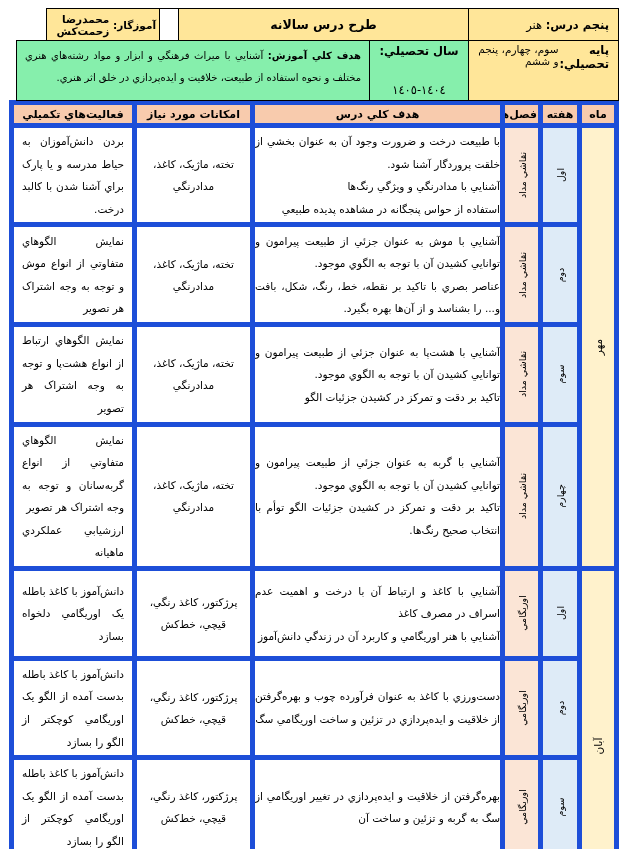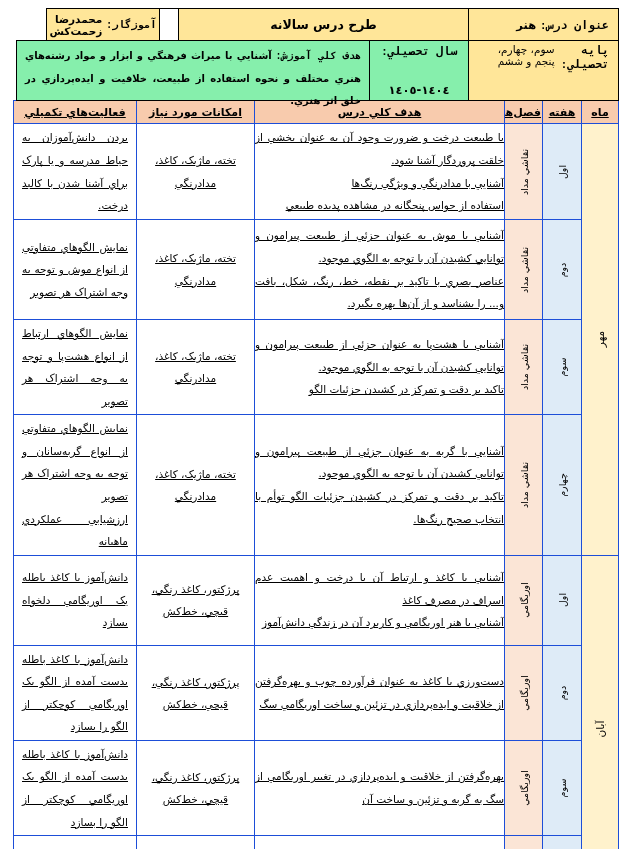--- a/index.html
+++ b/index.html
@@ -25,35 +25,34 @@
   .bg-yellow{background:#FFE699;}
   .bg-blue{background:#86efac;}
   .c-course{width:151px;padding:0 9px;}
   .c-title{width:291px;justify-content:center;font-weight:bold;font-size:12.5px;}
   .c-gap{width:20px;background:#fff;}
   .c-teacher{width:114px;justify-content:center;font-size:10.5px;font-weight:bold;padding:0 3px;}
   .c-grade{width:151px;flex-direction:row;align-items:flex-start;justify-content:space-evenly;padding:2px 9px;box-sizing:border-box;}
   .c-grade .val{font-weight:normal;font-size:10.5px;}
   .c-year{width:100px;flex-direction:column;justify-content:space-evenly;padding:2px 0;gap:24px;}
   .c-goal{width:354px;display:block;padding:4px 8px;font-size:10px;line-height:2.2;text-align:justify;}
-  .lbl{font-weight:bold;font-family:Liberation Mono, monospace;}
-  .val{font-weight:bold;}
+  .lbl{font-weight:bold;}
+  .val{font-weight:normal;}
 
   
   table.main{
     border-collapse:collapse;table-layout:fixed;
     width:605px;margin-top:-1px;
     direction:rtl;
   }
   table.main td,table.main th{
-    border:1px solid #1d4ed8;box-sizing:border-box;
+    border:5px solid #1d4ed8;box-sizing:border-box;
     vertical-align:middle;
     font-size:10.5px;
     overflow:hidden;
-    text-decoration:underline;
   }
   table.main th{font-weight:bold;height:23px;background:#F8CBAD;font-size:11px;}
   th.h-month{background:#FFE699;}
   th.h-week{background:#DEEBF7;}
   col.w-month{width:37px;}
   col.w-week{width:39px;}
   col.w-chap{width:38px;}
   col.w-goal{width:250px;}
   col.w-mat{width:118px;}
   col.w-act{width:123px;}
@@ -80,21 +79,21 @@
   tr.r1{height:96px;} tr.r2{height:100px;} tr.r3{height:86px;} tr.r4{height:96px;}
   tr.r5{height:90px;} tr.r6{height:92px;} tr.r7{height:86px;} tr.r8{height:67px;}
 </style>
 </head>
 <body>
 
 <div class="sheet">
 
   <div class="hrow rowA">
     <div class="hcell bg-yellow c-course">
-      <span class="lbl">عنوان درس:</span>&nbsp;
+      <span class="lbl">پنجم درس:</span>&nbsp;
       <span class="val">هنر</span>
     </div>
     <div class="hcell bg-yellow c-title">طرح درس سالانه</div>
     <div class="hcell c-gap"></div>
     <div class="hcell bg-yellow c-teacher">
       <span class="lbl">آموزگار:</span>&nbsp;
       <span>محمدرضا زحمت‌كش</span>
     </div>
   </div>
 

